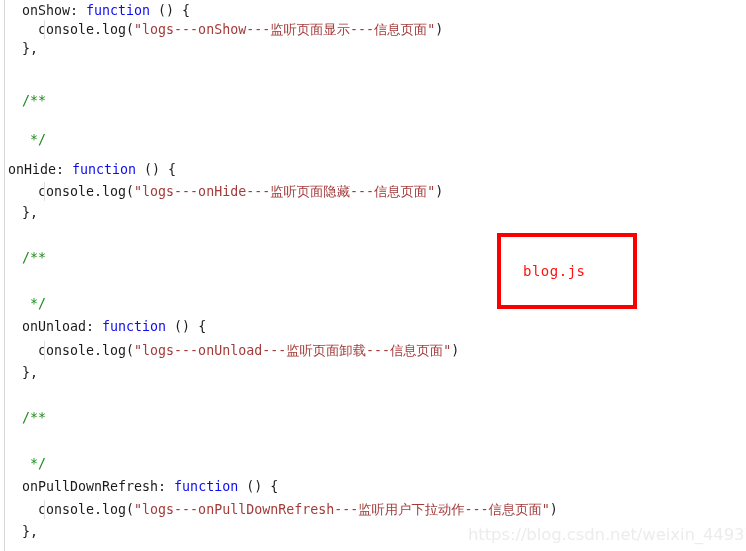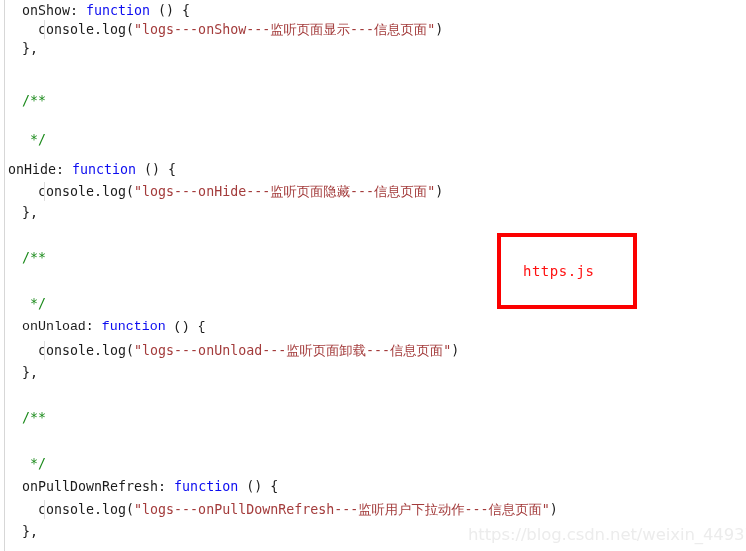--- a/index.html
+++ b/index.html
@@ -113,30 +113,30 @@
       <div class="line" style="top: 58px; left: 22px;">&nbsp;</div>
       <div class="line" style="top: 77px; left: 22px;">&nbsp;</div>
       <div class="line" style="top: 91px; left: 22px;"><span class="tx-comment">/**</span></div>
       <div class="line" style="top: 130px; left: 22px;"><span class="tx-comment"> */</span></div>
       <div class="line" style="top: 160px; left: 8px;"><span class="tx-plain">onHide: </span><span class="tx-keyword">function</span><span class="tx-plain"> () {</span></div>
       <div class="line ind" style="top: 182px; left: 22px;"><span class="tx-plain">  console.log(</span><span class="tx-string">"logs---onHide---监听页面隐藏---信息页面"</span><span class="tx-plain">)</span></div>
       <div class="line" style="top: 203px; left: 22px;"><span class="tx-plain">},</span></div>
       <div class="line" style="top: 222px; left: 22px;">&nbsp;</div>
       <div class="line" style="top: 248px; left: 22px;"><span class="tx-comment">/**</span></div>
       <div class="line" style="top: 294px; left: 22px;"><span class="tx-comment"> */</span></div>
-      <div class="line" style="top: 317px; left: 22px; font-family: Liberation Mono, monospace;"><span class="tx-plain">onUnload: </span><span class="tx-keyword">function</span><span class="tx-plain"> () {</span></div>
+      <div class="line" style="top: 317px; left: 22px;"><span class="tx-plain">onUnload: </span><span class="tx-keyword">function</span><span class="tx-plain"> () {</span></div>
       <div class="line ind" style="top: 341px; left: 22px;"><span class="tx-plain">  console.log(</span><span class="tx-string">"logs---onUnload---监听页面卸载---信息页面"</span><span class="tx-plain">)</span></div>
       <div class="line" style="top: 363px; left: 22px;"><span class="tx-plain">},</span></div>
       <div class="line" style="top: 385px; left: 22px;">&nbsp;</div>
       <div class="line" style="top: 408px; left: 22px;"><span class="tx-comment">/**</span></div>
       <div class="line" style="top: 454px; left: 22px;"><span class="tx-comment"> */</span></div>
       <div class="line" style="top: 477px; left: 22px;"><span class="tx-plain">onPullDownRefresh: </span><span class="tx-keyword">function</span><span class="tx-plain"> () {</span></div>
       <div class="line ind" style="top: 500px; left: 22px;"><span class="tx-plain">  console.log(</span><span class="tx-string">"logs---onPullDownRefresh---监听用户下拉动作---信息页面"</span><span class="tx-plain">)</span></div>
       <div class="line" style="top: 522px; left: 22px;"><span class="tx-plain">},</span></div>
     </div>
 
   <div id="annotation-box" style="left: 497px; top: 233px; width: 140px; height: 76px;">
-    <span class="ann-label">https.js</span>
+    <span class="ann-label">blog.js</span>
   </div>
 
   <div id="watermark" style="left: 468px; top: 525px;">https://blog.csdn.net/weixin_44937336</div>
 
 </div>
 
 </body></html>

